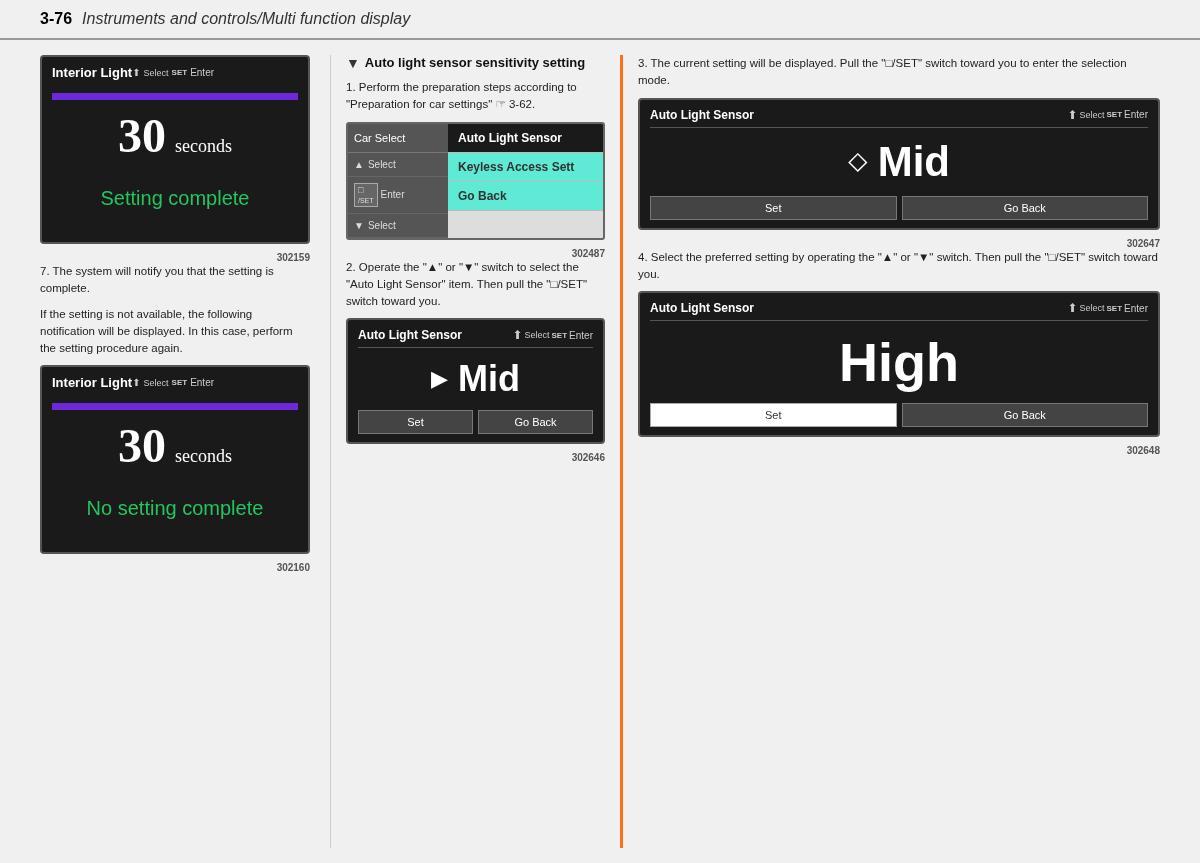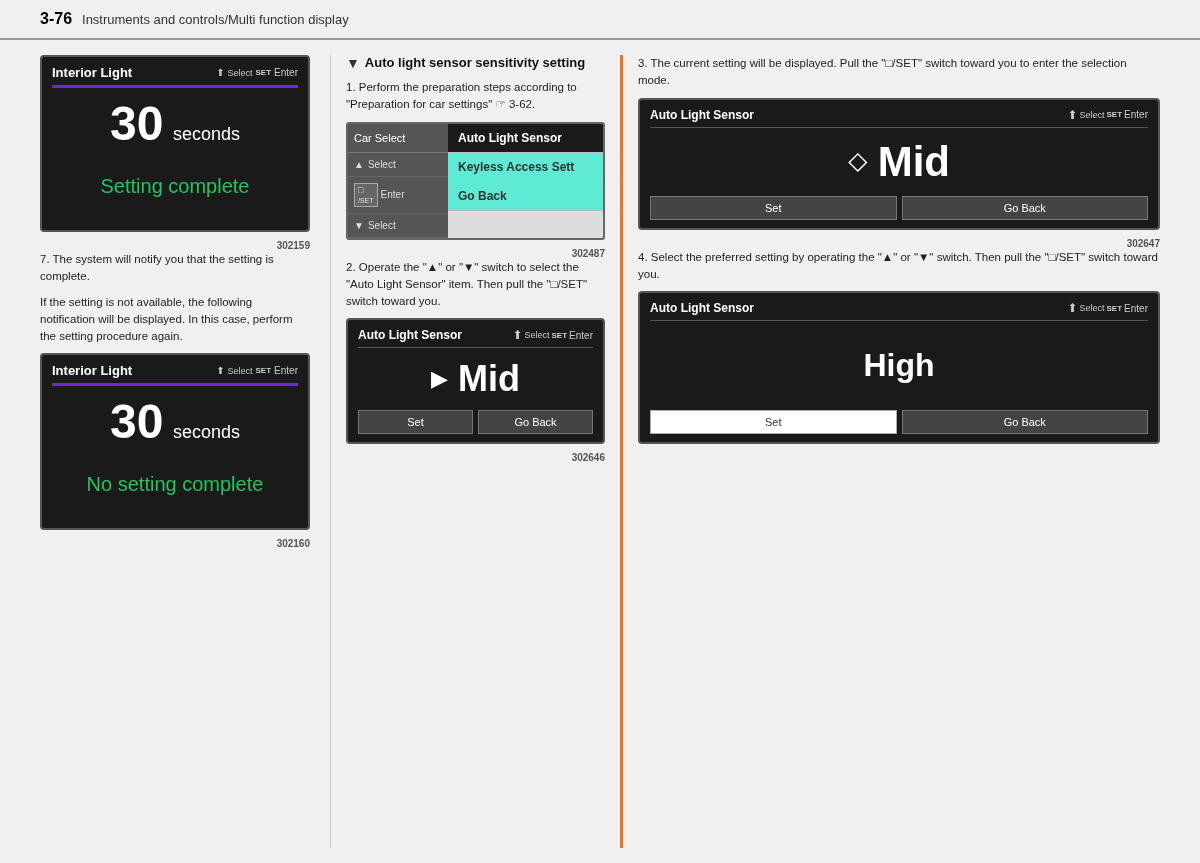--- a/index.html
+++ b/index.html
@@ -17,21 +17,22 @@
       padding: 10px 40px;
       border-bottom: 2px solid #999;
       background: #f0f0f0;
     }
     .page-number {
       font-weight: bold;
       font-size: 16px;
       margin-right: 10px;
     }
     .page-subtitle {
-      font-size: 13px;
+      font-style: italic;
+      font-size: 16px;
       color: #333;
     }
     .main-content {
       display: flex;
       flex: 1;
       padding: 15px 40px;
       gap: 0;
     }
     
     .left-col {
@@ -59,23 +60,22 @@
       border: 2px solid #555;
       border-radius: 4px;
       color: white;
       padding: 8px 10px;
       margin-bottom: 8px;
       position: relative;
     }
     .car-screen-header {
       display: flex;
       align-items: center;
-      justify-content: space-between;
-      border-bottom: 3px solid #6d28d9;
-      padding-bottom: 5px;
+      border-bottom: 7px solid #6d28d9;
+      padding-bottom: 13px;
       margin-bottom: 8px;
     }
     .screen-title {
       font-size: 13px;
       font-weight: bold;
       color: white;
     }
     .screen-controls {
       font-size: 10px;
       color: #ccc;
@@ -90,20 +90,21 @@
       display: inline;
     }
     .seconds-label {
       font-size: 18px;
       color: white;
       margin-left: 5px;
     }
     .number-row {
       text-align: center;
       margin: 8px 0;
+      font-family: Liberation Serif, serif;
     }
     .setting-complete {
       text-align: center;
       font-size: 20px;
       color: #22c55e;
       margin: 24px 0;
     }
     .screen-code {
       text-align: right;
       font-size: 10px;
@@ -414,21 +415,22 @@
       <div class="sensor-header">
         <span class="sensor-title">Auto Light Sensor</span>
         <div class="sensor-controls">
           <span style="font-size:12px;">⬆</span>
           <span style="font-size:9px;">Select</span>
           <span style="font-size:8px; vertical-align:super; font-weight:bold;">SET</span>
           <span style="font-size:10px;">Enter</span>
         </div>
       </div>
       <div class="sensor-value-row">
-        <span class="sensor-value" style="margin:16px; font-size:32px;">High</span>
+        <span class="sensor-value" style="margin:0; font-size:54px;">High</span>
       </div>
       <div class="sensor-buttons">
         <div class="sensor-btn active">Set</div>
         <div class="sensor-btn">Go Back</div>
       </div>
     </div>
+    <div class="screen-code">302648</div>
   </div>
 </div>
 
 </body></html>

